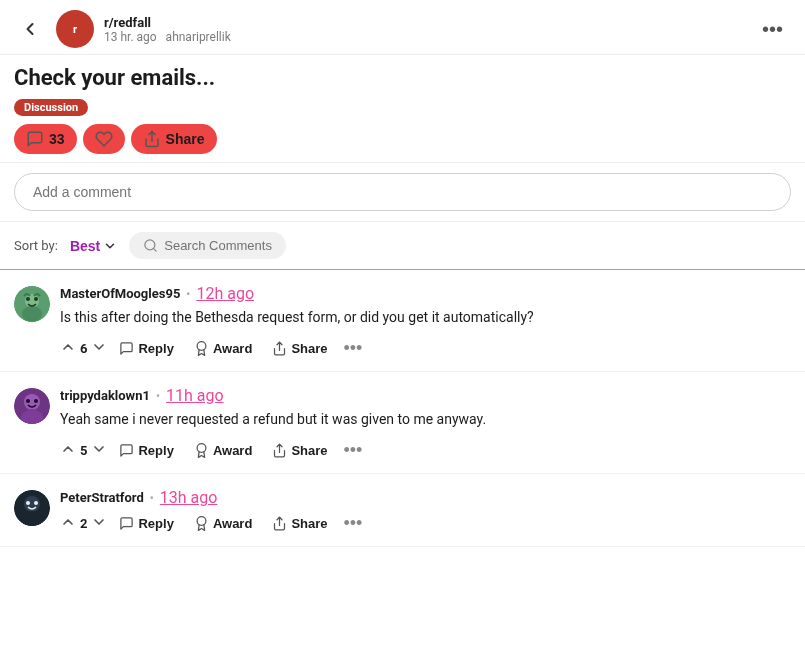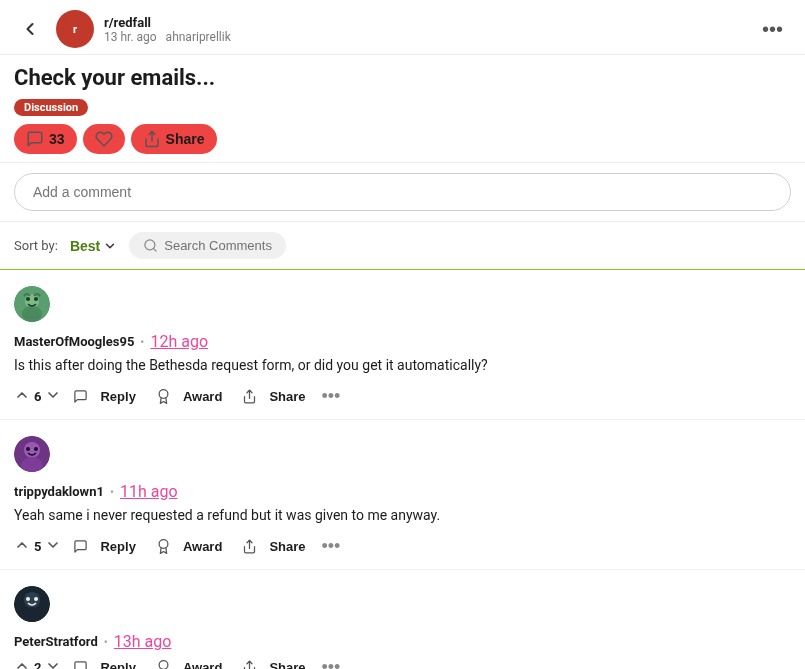--- a/index.html
+++ b/index.html
@@ -104,38 +104,37 @@
       display: flex;
       align-items: center;
       gap: 12px;
       padding: 10px 14px;
       border-bottom: 1px solid #84cc16;
     }
     .sort-label { font-size: 13px; color: #555; }
     .sort-btn {
       display: flex; align-items: center; gap: 3px;
       background: transparent; border: none; cursor: pointer;
-      font-size: 14px; font-weight: 700; color: #4d7c0f;
+      font-size: 14px; font-weight: 700; color: #a21caf;
     }
     .search-comments {
       display: flex; align-items: center; gap: 6px;
       background: #f0f0f0;
       border: none;
       border-radius: 20px;
       padding: 6px 14px;
       font-size: 13px; color: #737373;
       cursor: pointer;
     }
     .comments-list { padding: 0 0 20px 0; }
     .comment-item {
       display: flex;
       gap: 10px;
       padding: 14px 14px 0 14px;
       border-bottom: 1px solid #f0f0f0;
-      flex-direction: column;
     }
     .comment-avatar {
       width: 36px; height: 36px;
       border-radius: 50%;
       flex-shrink: 0;
       overflow: hidden;
       margin-top: 2px;
     }
     .avatar-circle {
       width: 36px; height: 36px;
@@ -152,21 +151,21 @@
     .comment-time { font-size: 16px; color: #ec4899; text-decoration: underline; }
     .comment-text { font-size: 14px; color: #1c1c1c; line-height: 1.5; margin-bottom: 8px; }
     .comment-text a { color: #0079d3; text-decoration: none; }
     .comment-actions {
       display: flex; align-items: center; gap: 4px;
       padding-bottom: 10px;
     }
     .small-arrow { font-size: 14px; color: #555; cursor: pointer; background: none; border: none; }
     .small-count { font-size: 13px; font-weight: 700; }
     .comment-action-btn {
-      display: flex; align-items: flex-start; gap: 12px;
+      display: flex; align-items: flex-start; gap: 4px;
       background: transparent; border: none;
       border-radius: 16px; padding: 4px 8px;
       font-size: 13px; font-weight: 600; color: #1c1c1c;
       cursor: pointer;
     }
     .more-dots { background: none; border: none; cursor: pointer; font-size: 18px; color: #888; padding: 2px 4px; }
   </style>
 </head>
 <body>
 

